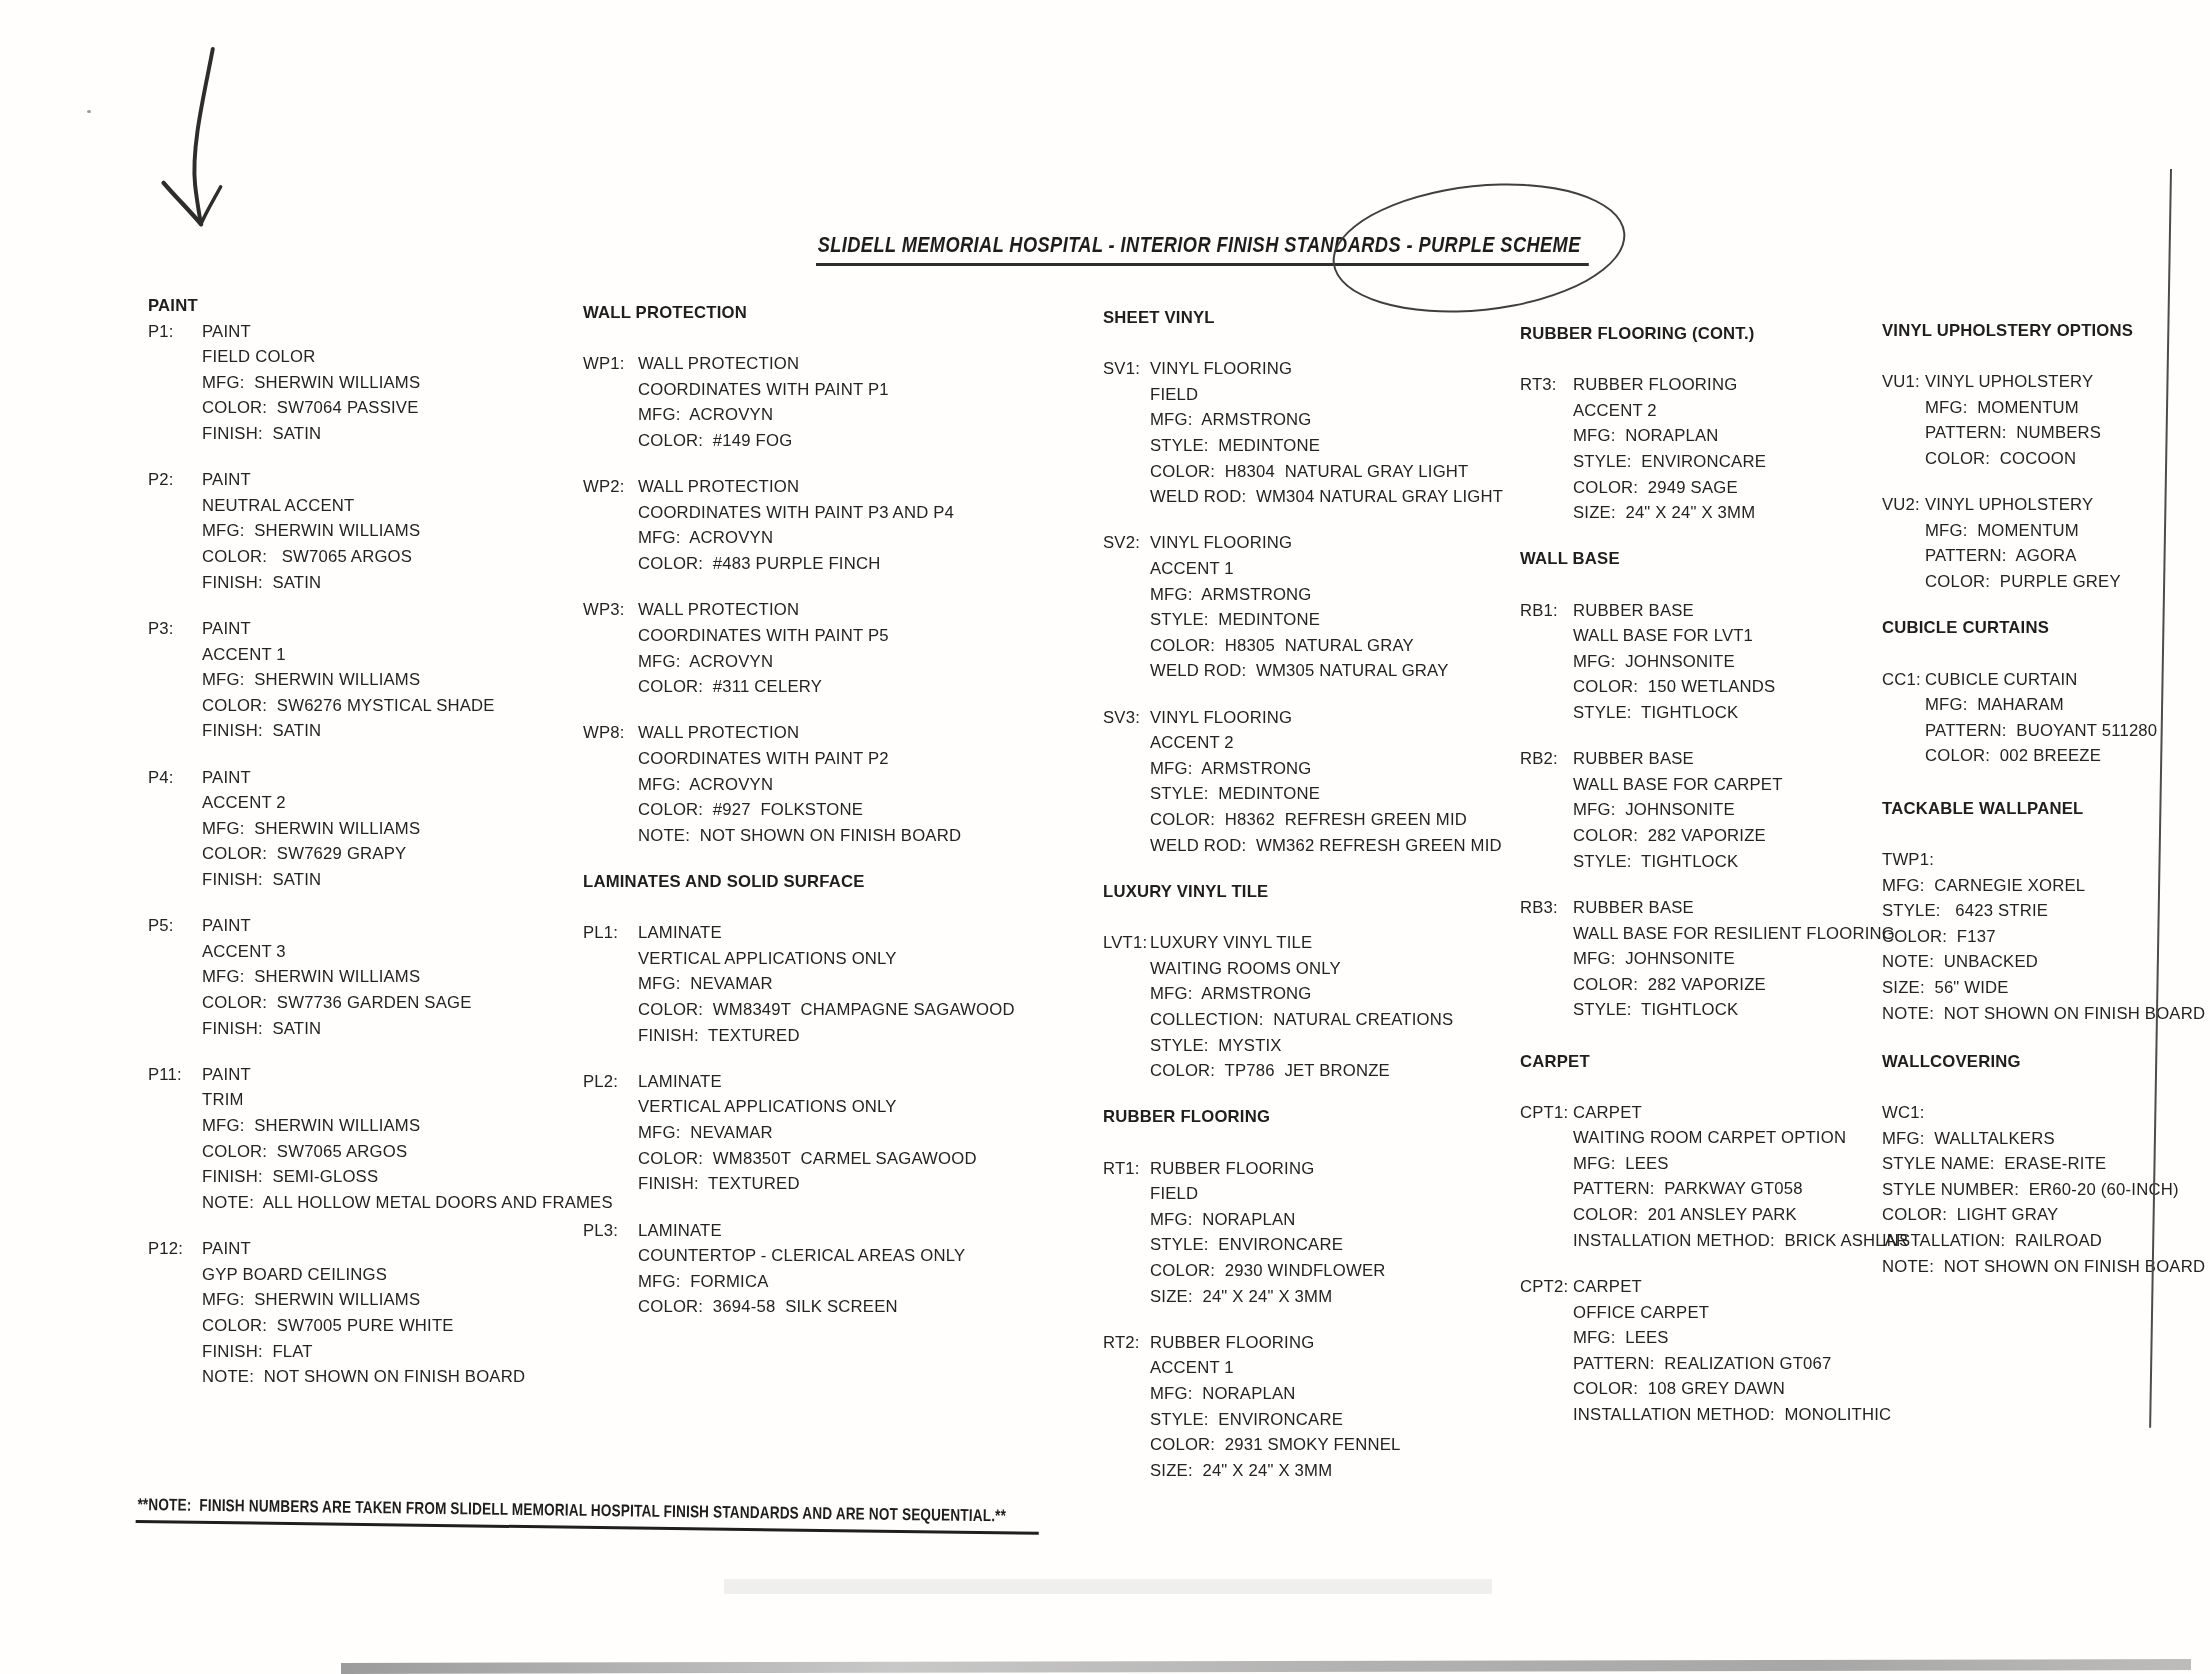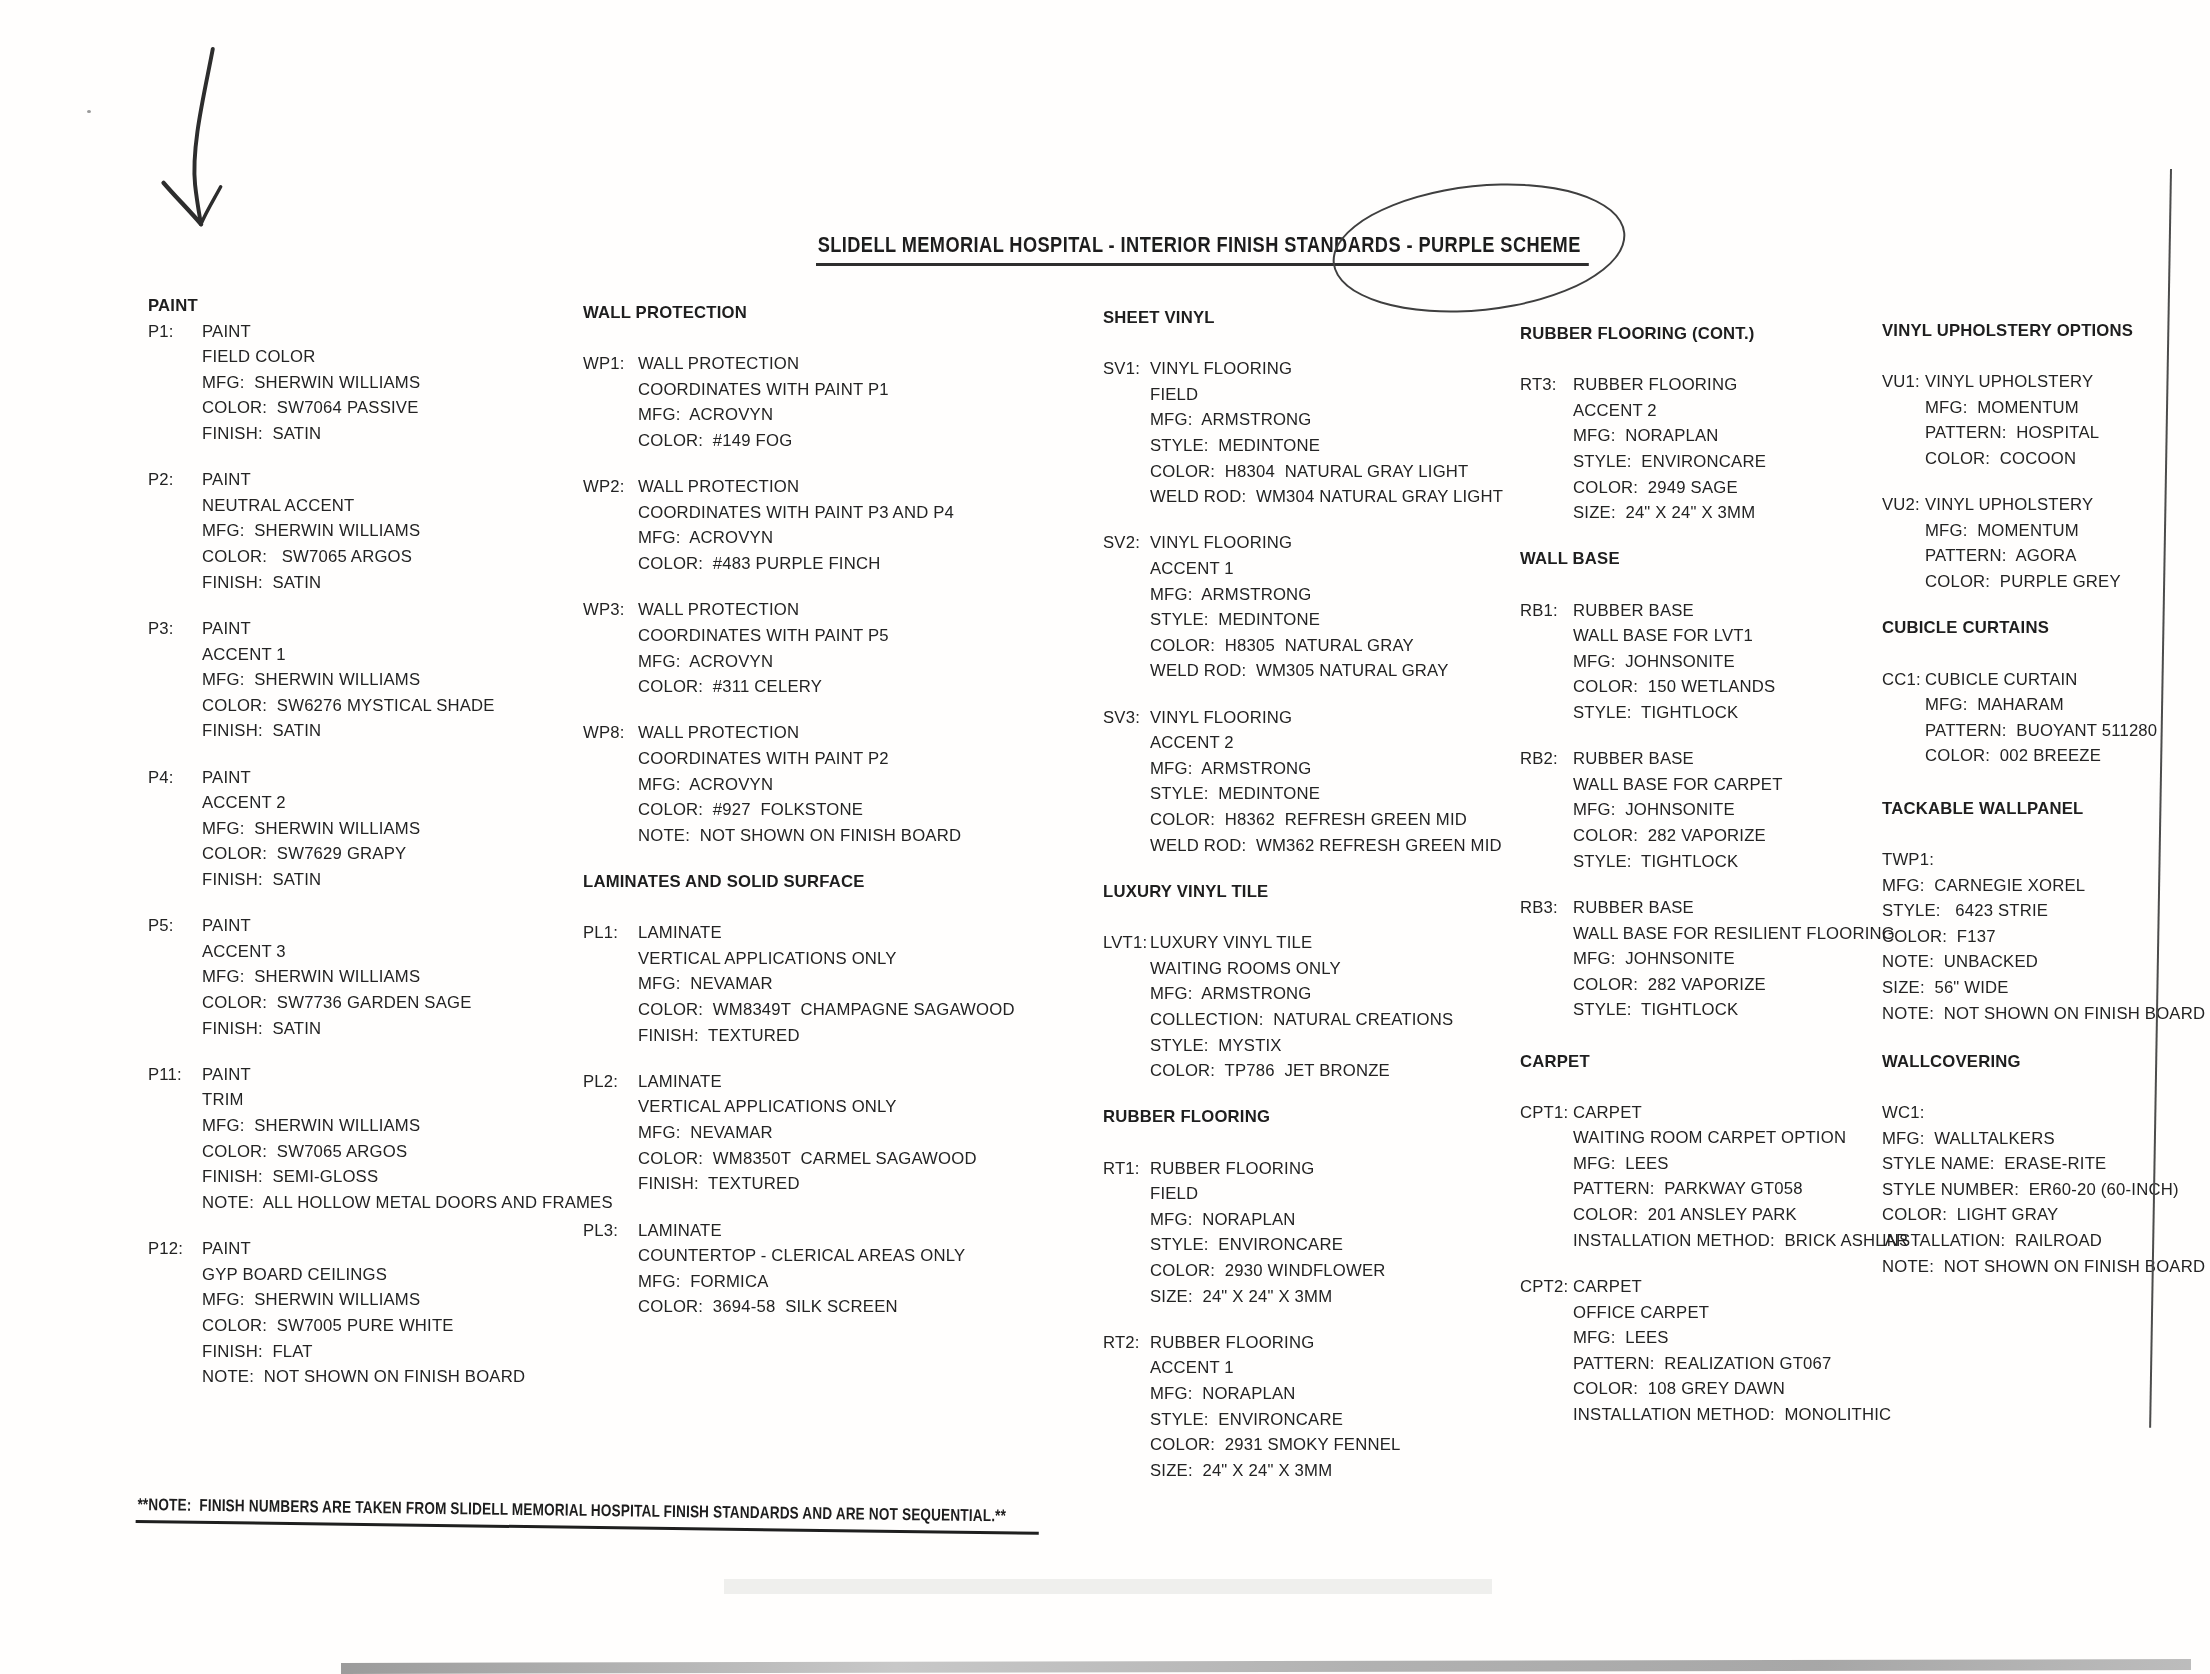--- a/index.html
+++ b/index.html
@@ -7,21 +7,21 @@
     position:relative;
     width:2211px;height:1675px;
     background:#fffefd;
     overflow:hidden;
     font-family:"Liberation Sans","DejaVu Sans",sans-serif;
     color:#232323;
     font-size:16.7px;
     letter-spacing:0.2px;
   }
   
-  .title-wrap{position:absolute;left:816px;top:232px;}
+  .title-wrap{position:absolute;left:816px;top:232px;font-style:italic;}
   .doc-title{
     display:inline-block;
     font-weight:700;font-size:21.7px;letter-spacing:0.5px;
     white-space:pre;
     border-bottom:3.4px solid #2e2e2e;
     padding:0 9.9px 4.9px 2px;
     transform:scaleX(0.84);transform-origin:0 0;
     color:#1d1d1d;
   }
   
@@ -394,21 +394,21 @@
         </div>
       </div>
       <div class="column col4">
         <div class="section">
           <div class="section-heading">VINYL UPHOLSTERY OPTIONS</div>
           <div class="item">
             <div class="iid">VU1:</div>
             <div class="lines">
               <div class="line">VINYL UPHOLSTERY</div>
               <div class="line">MFG:  MOMENTUM</div>
-              <div class="line">PATTERN:  HOSPITAL</div>
+              <div class="line">PATTERN:  NUMBERS</div>
               <div class="line">COLOR:  COCOON</div>
             </div>
           </div>
           <div class="item">
             <div class="iid">VU2:</div>
             <div class="lines">
               <div class="line">VINYL UPHOLSTERY</div>
               <div class="line">MFG:  MOMENTUM</div>
               <div class="line">PATTERN:  AGORA</div>
               <div class="line">COLOR:  PURPLE GREY</div>

